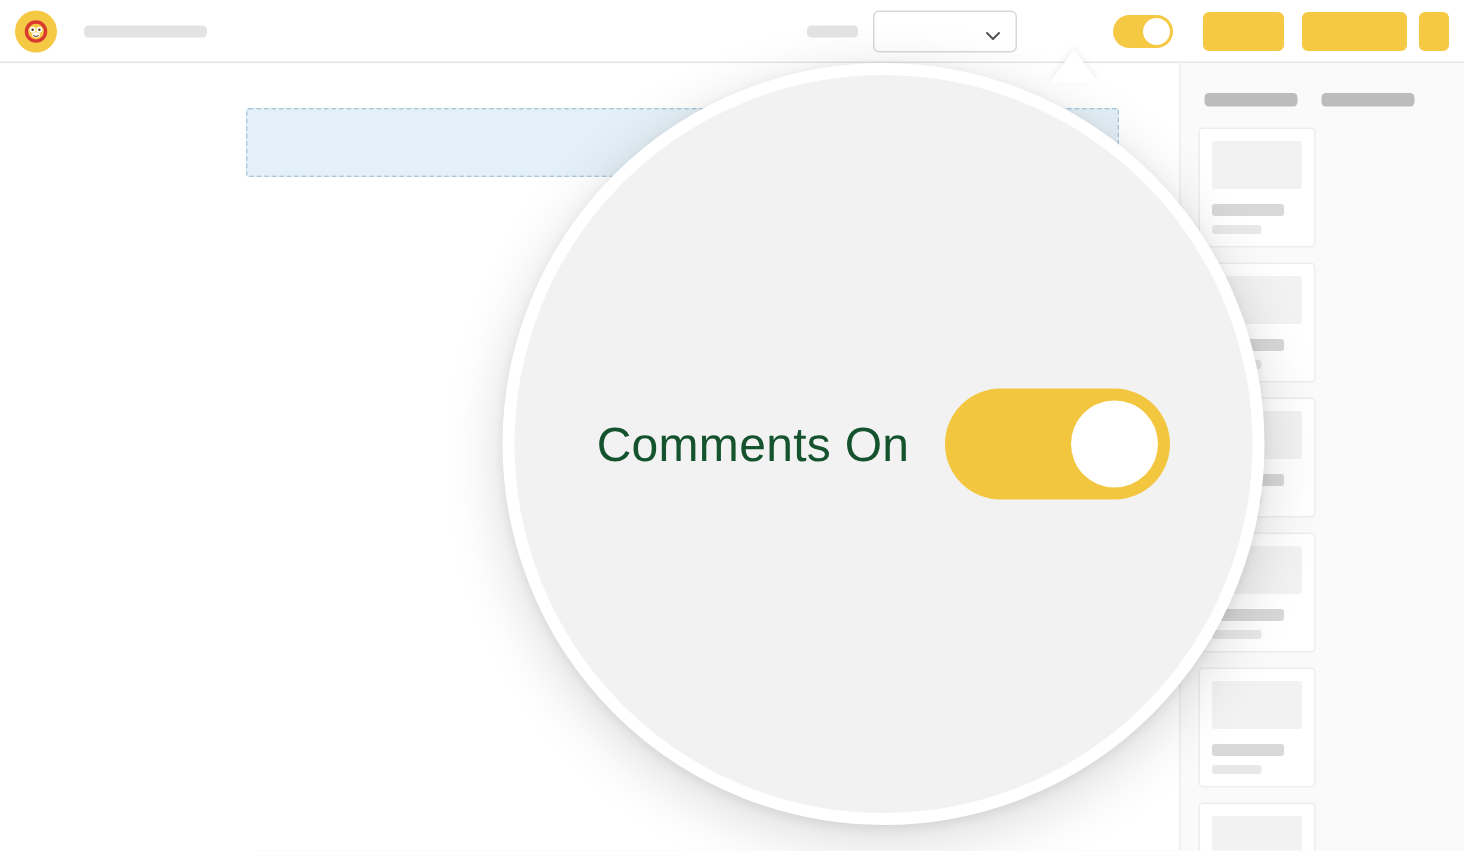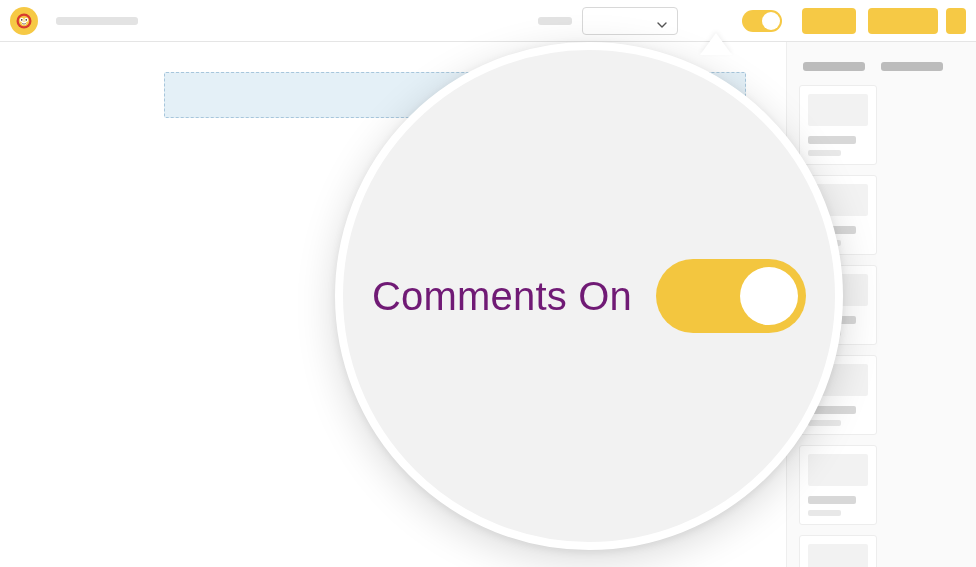--- a/index.html
+++ b/index.html
@@ -150,23 +150,23 @@
     display: flex;
     align-items: center;
     justify-content: center;
   }
   .lens-content {
     display: flex;
     align-items: center;
     gap: 24px;
   }
   .lens-label {
-    font-size: 40px;
+    font-size: 32px;
     font-weight: 400;
-    color: #701a75;
+    color: #14532d;
     letter-spacing: 0.2px;
   }
   .big-toggle {
     width: 150px;
     height: 74px;
     border-radius: 40px;
     background: #f3c63f;
     position: relative;
   }
   .big-toggle .knob {

